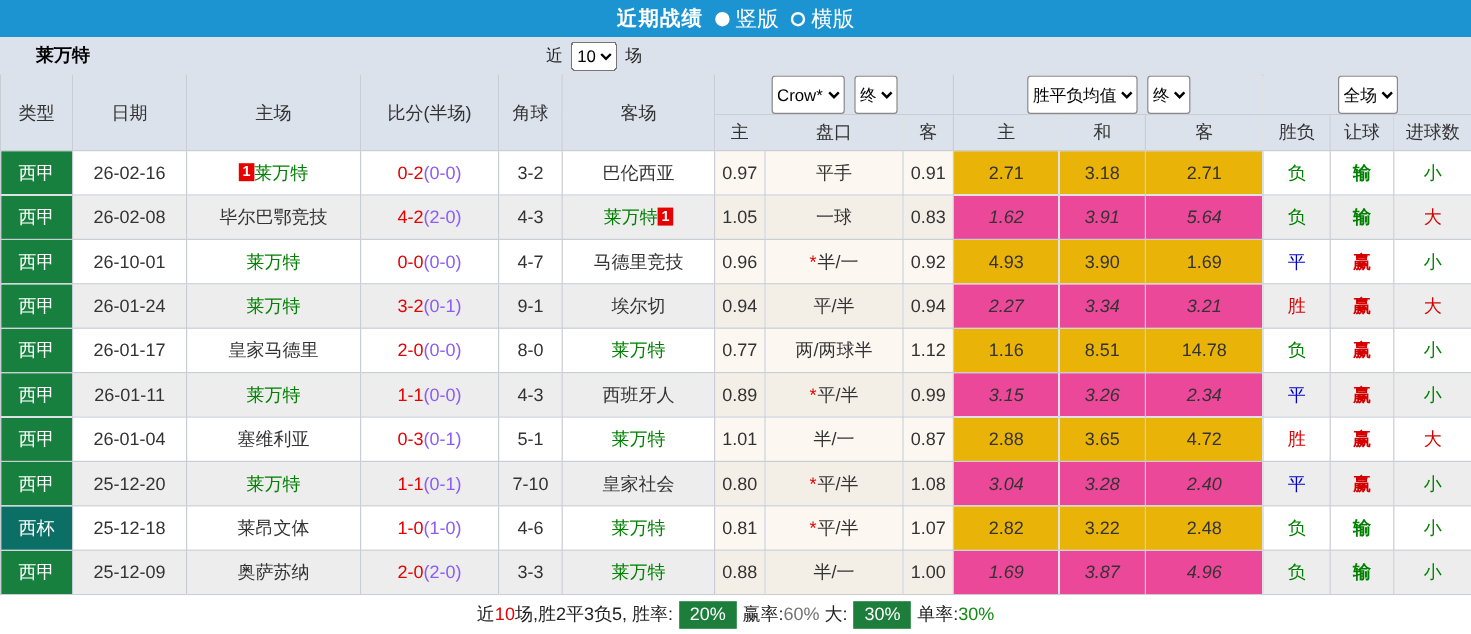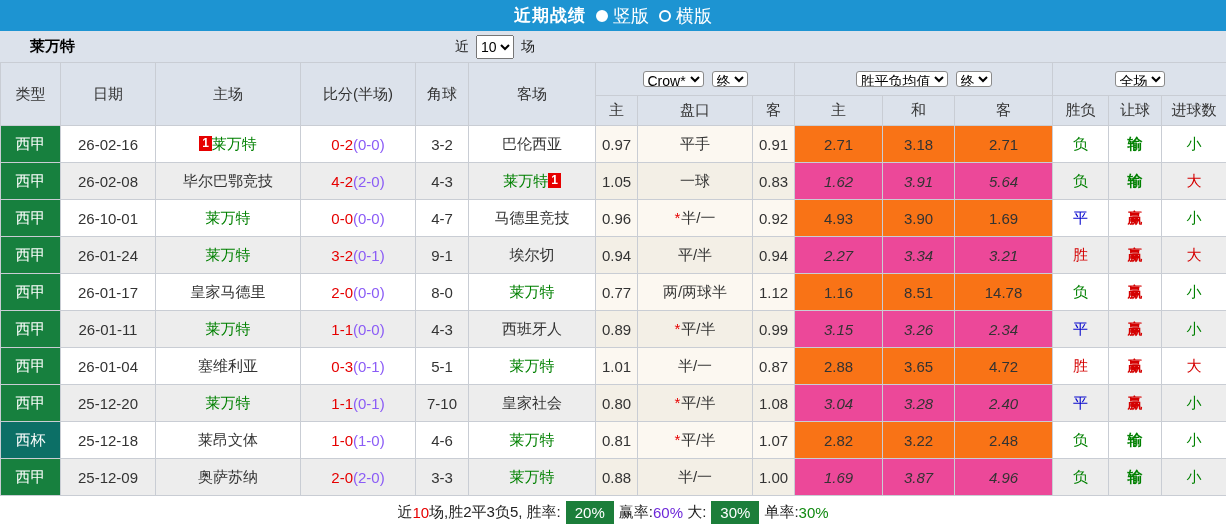--- a/index.html
+++ b/index.html
@@ -27,27 +27,27 @@
   .filter-controls select{height:24px;font-size:14px;margin:0 2px;}
   .filter-item{display:flex;align-items:center;gap:2px;cursor:pointer;}
   .filter-item input{width:15px;height:15px;accent-color:#1a8fdd;margin:0;}
   
   table{border-collapse:collapse;table-layout:fixed;width:1226px;font-size:15px;color:#333;}
   th,td{border:1px solid #c9cdd4;text-align:center;padding:0;white-space:nowrap;overflow:hidden;}
   thead th{background:#dce2eb;font-weight:normal;font-size:15px;color:#333;}
   thead tr.group-row{height:33px;}
   thead tr.sub-row{height:30px;}
   .hdr-selects{display:flex;align-items:center;justify-content:center;gap:8px;}
-  .hdr-selects select{height:16px;font-size:14px;background:#fff;border:1px solid #8a8a8a;border-radius:3px;}
+  .hdr-selects select{height:32px;font-size:14px;background:#fff;border:1px solid #8a8a8a;border-radius:3px;}
   tr.data-row{height:37px;}
   tr.odd td{background:#ffffff;}
   tr.even td{background:#ededed;}
   tr.odd td.c-odds{background:#fcf8f1;}
   tr.even td.c-odds{background:#f3efe6;}
-  tr.odd td.c-avg{background:#f97316;}
+  tr.odd td.c-avg{background:#eab308;}
   tr.even td.c-avg{background:#ec4899;font-style:italic;}
   td.league-green{background:#17803e !important;color:#fff;}
   td.league-teal{background:#0c6f66 !important;color:#fff;}
   .focus-team{color:#008000;}
   .rank-badge{
     display:inline-block;background:#e60000;color:#fff;
     font-size:12px;font-weight:bold;line-height:15px;
     padding:0 3px;vertical-align:2px;
   }
   .ft{color:#e60000;}
@@ -58,21 +58,21 @@
   .c-blue{color:#0000cc;}
   td.bold-res{font-weight:bold;}
   
   .summary-bar{
     height:33px;display:flex;align-items:center;justify-content:center;
     font-size:15px;color:#222;background:#fff;
   }
   .summary-bar .seg{white-space:pre;}
   .summary-bar .badge{background:#1c7e3a;color:#fff;padding:3px 9px;margin:0 5px;}
   .summary-bar .s-red{color:#e60000;}
-  .summary-bar .s-blue{color:#6d28d9;}
+  .summary-bar .s-blue{color:#737373;}
   .summary-bar .s-green{color:#108a10;}
 </style>
 </head>
 <body>
 
 <div class="title-bar">
   <span class="title">近期战绩</span>
   <span class="radio-opt">
     <span class="radio-circle selected"></span>
     <span>竖版</span>

